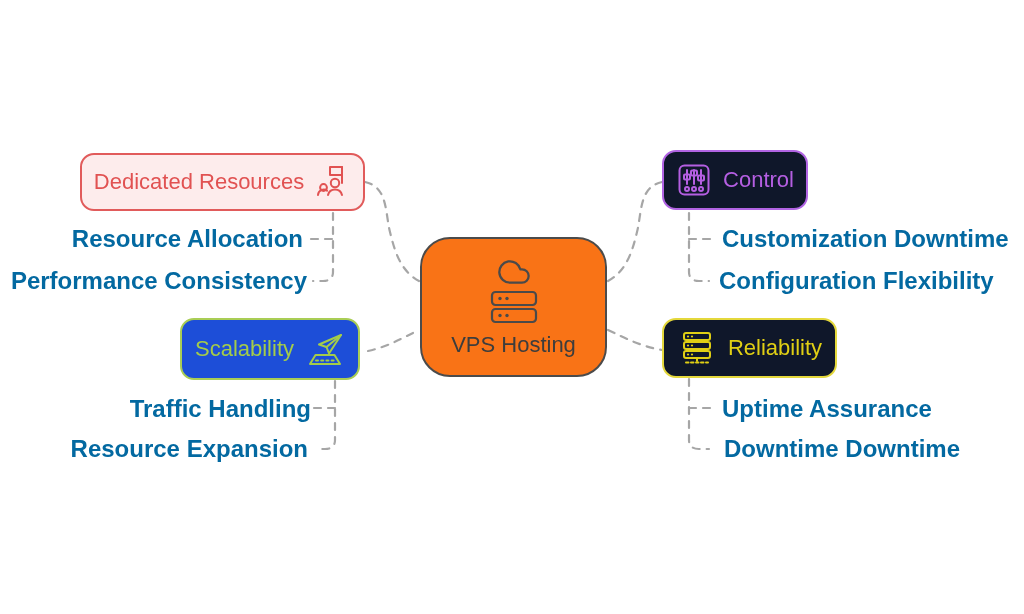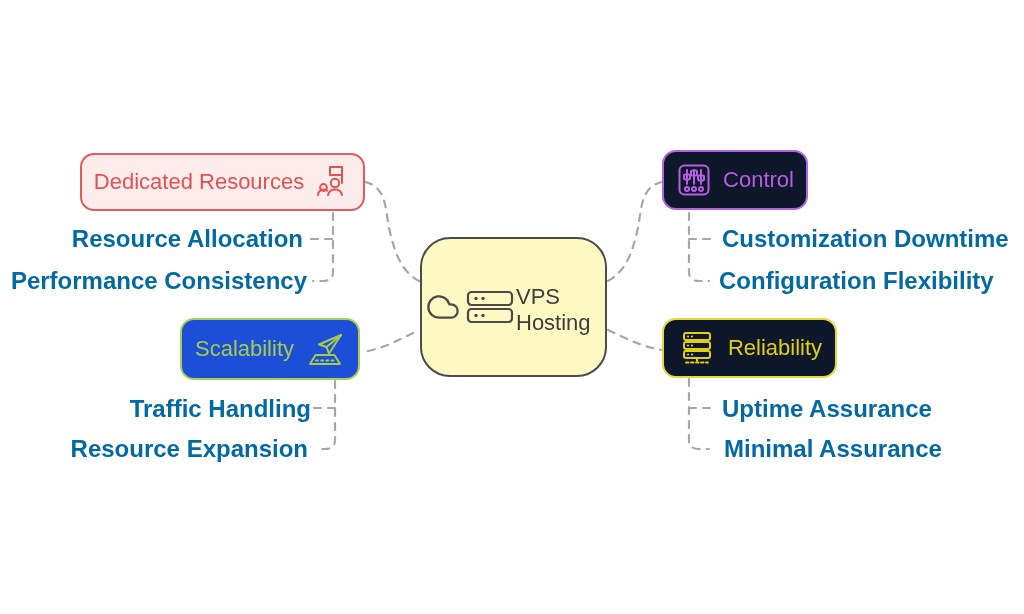--- a/index.html
+++ b/index.html
@@ -33,23 +33,23 @@
   .node .icon svg{display:block;}
   .branch{font-size:22px;}
   .branch-red   {left:80px;  top:153px; width:285px; height:58px; color:#e15252; border-color:#e15b5b; background:#fdecec;}
   .branch-green {left:180px; top:318px; width:180px; height:62px; color:#a4cc49; border-color:#a9cd55; background:#1d4ed8;}
   .branch-purple{left:662px; top:150px; width:146px; height:60px; color:#b55fe2; border-color:#b164e3; background:#0f172a;}
   .branch-yellow{left:662px; top:318px; width:175px; height:60px; color:#e0cf14; border-color:#e4d83c; background:#0f172a;}
   .center-node{
     left:420px; top:237px; width:187px; height:140px;
     border-radius:30px;
     border-color:#4b4b4b;
-    background:#fef9c3;
+    background:#f97316;
     color:#3d3d3d;
-    flex-direction:row;
+    flex-direction:column;
     gap:2px;
     font-size:22px;
   }
   .center-node .center-label{margin-top:6px;}
   .child-label{
     position:absolute;
     height:26px;
     line-height:26px;
     font-size:24px;
     color:#0369a1;
@@ -166,15 +166,15 @@
   </div>
 
   <div class="child-label align-right" style="right:721px;top:226px;">Resource Allocation</div>
   <div class="child-label align-right" style="right:717px;top:268px;">Performance Consistency</div>
   <div class="child-label align-right" style="right:716px;top:436px;">Resource Expansion</div>
   <div class="child-label align-right" style="right:713px;top:396px;">Traffic Handling</div>
 
   <div class="child-label" style="left:722px;top:226px;">Customization Downtime</div>
   <div class="child-label" style="left:719px;top:268px;">Configuration Flexibility</div>
   <div class="child-label" style="left:722px;top:396px;">Uptime Assurance</div>
-  <div class="child-label" style="left:724px;top:436px;">Minimal Assurance</div>
+  <div class="child-label" style="left:724px;top:436px;">Downtime Downtime</div>
 
 </div>
 
 </body></html>

